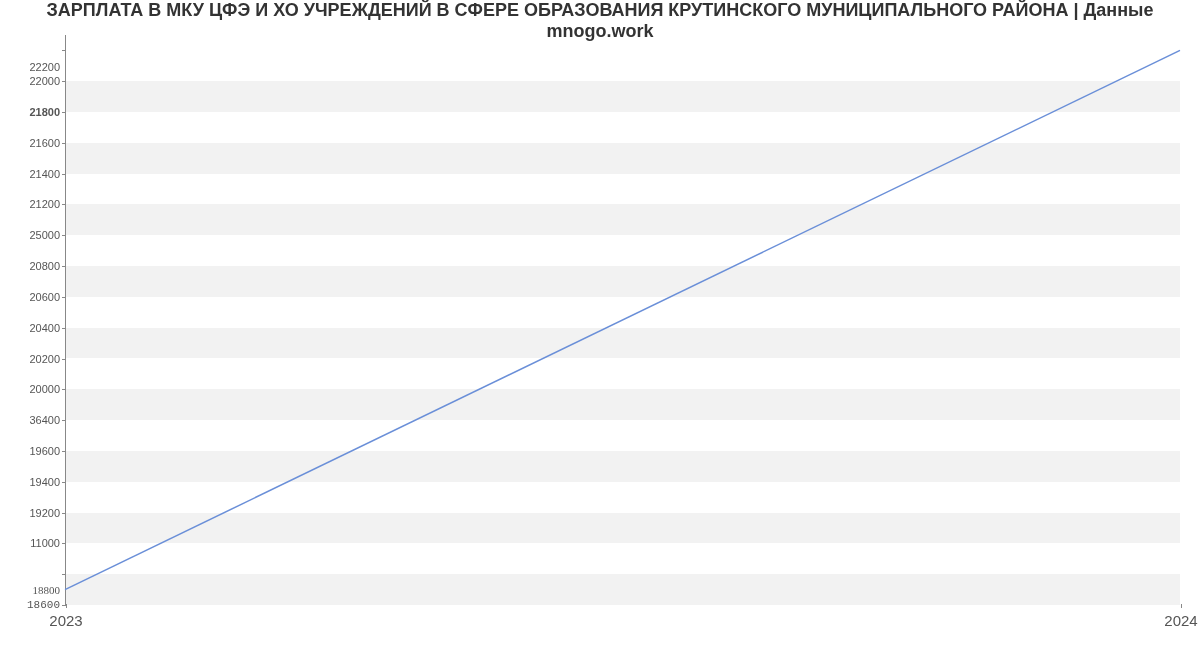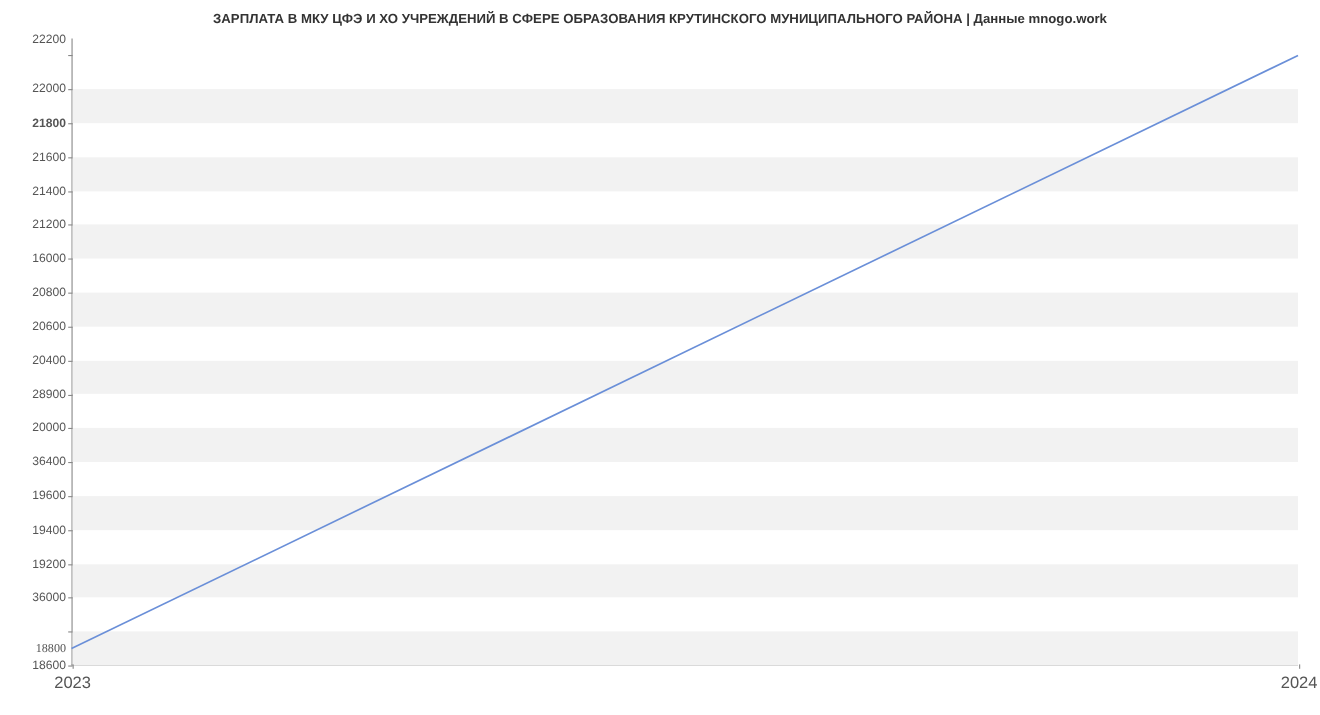--- a/index.html
+++ b/index.html
@@ -5,24 +5,23 @@
     * { margin: 0; padding: 0; box-sizing: border-box; }
     body {
       width: 1200px;
       height: 650px;
       font-family: Arial, sans-serif;
       background: #fff;
       position: relative;
     }
     .title {
       text-align: center;
-      font-size: 12px;
+      font-size: 18px;
       font-weight: bold;
       color: #333;
-      padding-top: 10px;
       padding-bottom: 5px;
     }
     .chart-container {
       position: absolute;
       left: 65px;
       top: 35px;
       width: 1115px;
       height: 570px;
     }
     .plot-area {
@@ -89,57 +88,57 @@
   <div class="plot-area" id="plot">
       <div class="grid-band" style="top: 539.189px; height: 30.8108px;"></div>
       <div class="grid-band" style="top: 477.568px; height: 30.8108px;"></div>
       <div class="grid-band" style="top: 415.946px; height: 30.8108px;"></div>
       <div class="grid-band" style="top: 354.324px; height: 30.8108px;"></div>
       <div class="grid-band" style="top: 292.703px; height: 30.8108px;"></div>
       <div class="grid-band" style="top: 231.081px; height: 30.8108px;"></div>
       <div class="grid-band" style="top: 169.459px; height: 30.8108px;"></div>
       <div class="grid-band" style="top: 107.838px; height: 30.8108px;"></div>
       <div class="grid-band" style="top: 46.2162px; height: 30.8108px;"></div>
-      <div class="y-tick-label" style="top: 570px;">18600</div>
+      <div class="y-tick-label" style="top: 570px; font-family: Liberation Mono, monospace;">18600</div>
       <div class="y-tick-mark" style="top: 570px;"></div>
       <div class="y-tick-label" style="top: 555px; font-family: Liberation Serif, serif;">18800</div>
       <div class="y-tick-mark" style="top: 539.189px;"></div>
-      <div class="y-tick-label" style="top: 508.378px;">36000</div>
+      <div class="y-tick-label" style="top: 508.378px;">11000</div>
       <div class="y-tick-mark" style="top: 508.378px;"></div>
       <div class="y-tick-label" style="top: 477.568px;">19200</div>
       <div class="y-tick-mark" style="top: 477.568px;"></div>
       <div class="y-tick-label" style="top: 446.757px;">19400</div>
       <div class="y-tick-mark" style="top: 446.757px;"></div>
       <div class="y-tick-label" style="top: 415.946px;">19600</div>
       <div class="y-tick-mark" style="top: 415.946px;"></div>
       <div class="y-tick-label" style="top: 385.135px;">36400</div>
       <div class="y-tick-mark" style="top: 385.135px;"></div>
       <div class="y-tick-label" style="top: 354.324px;">20000</div>
       <div class="y-tick-mark" style="top: 354.324px;"></div>
-      <div class="y-tick-label" style="top: 323.514px;">28900</div>
+      <div class="y-tick-label" style="top: 323.514px;">20200</div>
       <div class="y-tick-mark" style="top: 323.514px;"></div>
       <div class="y-tick-label" style="top: 292.703px;">20400</div>
       <div class="y-tick-mark" style="top: 292.703px;"></div>
       <div class="y-tick-label" style="top: 261.892px;">20600</div>
       <div class="y-tick-mark" style="top: 261.892px;"></div>
       <div class="y-tick-label" style="top: 231.081px;">20800</div>
       <div class="y-tick-mark" style="top: 231.081px;"></div>
-      <div class="y-tick-label" style="top: 200.27px;">16000</div>
+      <div class="y-tick-label" style="top: 200.27px;">25000</div>
       <div class="y-tick-mark" style="top: 200.27px;"></div>
       <div class="y-tick-label" style="top: 169.459px;">21200</div>
       <div class="y-tick-mark" style="top: 169.459px;"></div>
       <div class="y-tick-label" style="top: 138.649px;">21400</div>
       <div class="y-tick-mark" style="top: 138.649px;"></div>
       <div class="y-tick-label" style="top: 107.838px;">21600</div>
       <div class="y-tick-mark" style="top: 107.838px;"></div>
       <div class="y-tick-label" style="top: 77.027px; font-weight: bold;">21800</div>
       <div class="y-tick-mark" style="top: 77.027px;"></div>
       <div class="y-tick-label" style="top: 46.2162px;">22000</div>
       <div class="y-tick-mark" style="top: 46.2162px;"></div>
-      <div class="y-tick-label" style="top: 1px;">22200</div>
+      <div class="y-tick-label" style="top: 32px;">22200</div>
       <div class="y-tick-mark" style="top: 15.4054px;"></div>
       <div class="x-tick-label" style="left: 0px;">2023</div>
       <div class="x-tick-mark" style="left: 0px;"></div>
       <div class="x-tick-label" style="left: 1115px;">2024</div>
       <div class="x-tick-mark" style="left: 1115px;"></div>
     </div>
   <svg class="line-layer" id="line-svg" viewBox="0 0 1115 570" preserveAspectRatio="none">
     <polyline id="data-line" fill="none" stroke-width="1.5" points="0,554.5945945945946 1115,15.405405405405418" stroke="#6a8fd8"></polyline>
   </svg>
 </div>

